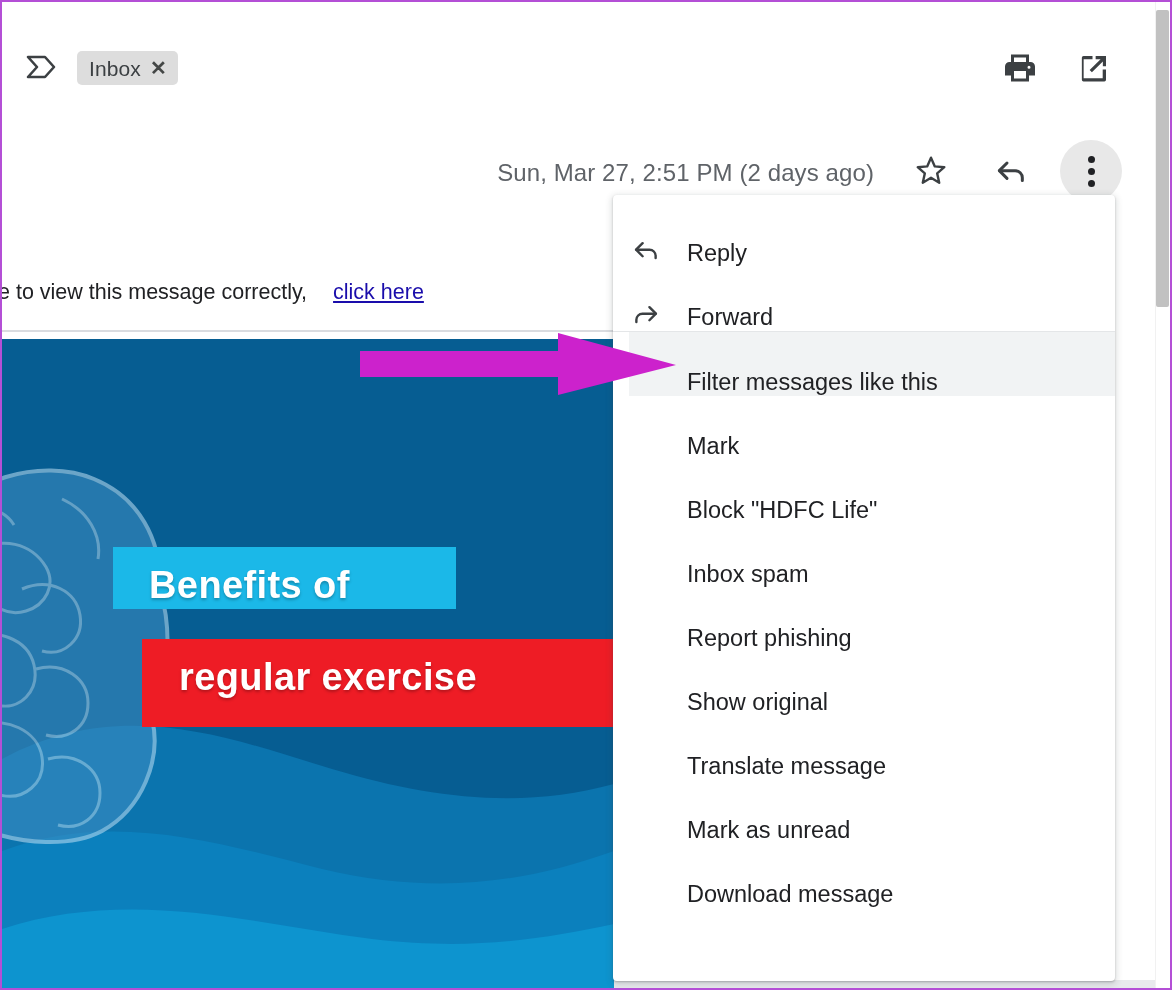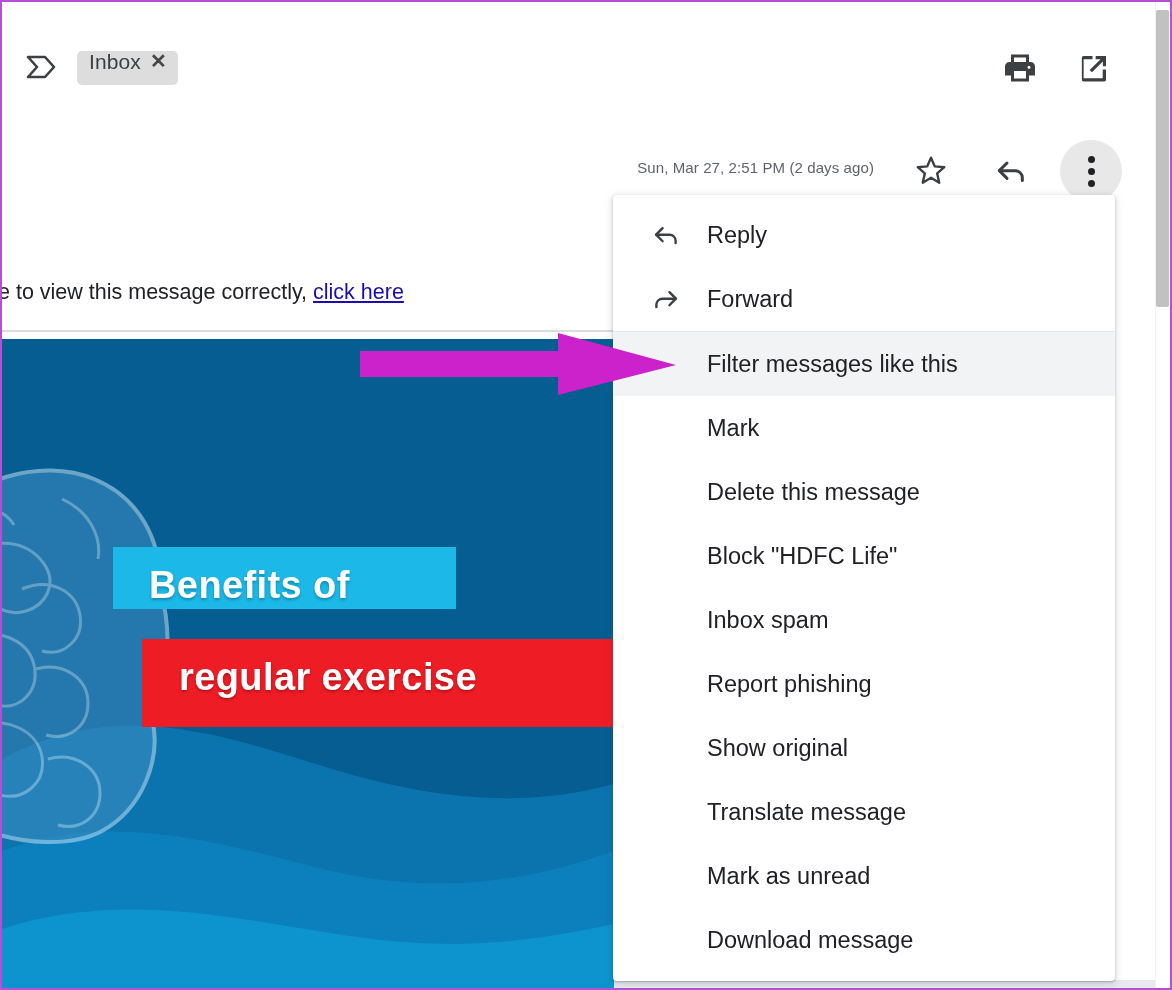--- a/index.html
+++ b/index.html
@@ -26,21 +26,21 @@
   .label-chevron {
     position: absolute; left: 22px; top: 48px;
     width: 34px; height: 34px;
     display: flex; align-items: center; justify-content: center;
   }
   .inbox-chip {
     position: absolute; left: 75px; top: 49px;
     height: 34px;
     background: #dddddd;
     border-radius: 5px;
-    display: flex; 
+    display: flex; align-items: center;
     padding: 0 11px 0 12px;
     gap: 9px;
   }
   .inbox-chip .chip-text {
     font-size: 21px; color: #3c4043; line-height: 1;
     letter-spacing: .1px;
   }
   .inbox-chip .chip-x {
     font-size: 20px; color: #444746; line-height: 1;
     font-weight: 600;
@@ -55,21 +55,21 @@
     border-radius: 50%;
   }
 
   
   .msg-header {
     position: absolute; left: 0; top: 112px;
     width: 1160px; height: 112px;
   }
   .msg-date {
     position: absolute; right: 288px; top: 45px;
-    font-size: 15px; color: #5f6368;
+    font-size: 24px; color: #5f6368;
     white-space: nowrap;
     letter-spacing: .1px;
   }
   .hdr-actions {
     position: absolute; right: 40px; top: 26px;
     display: flex; align-items: center; gap: 18px;
   }
   .hdr-btn {
     width: 62px; height: 62px;
     border-radius: 50%;
@@ -85,21 +85,21 @@
     position: absolute; left: 0; top: 224px;
     width: 1160px; height: 108px;
     background: #ffffff;
   }
   .preheader-text {
     position: absolute; left: -4px; top: 54px;
     font-size: 21.5px; color: #202124;
     white-space: nowrap;
   }
   .preheader-link {
-    color: #1a0dab; text-decoration: underline;
+    color: #1a0dab; text-decoration: underline; margin-left: 20px;
   }
   .preheader-rule {
     position: absolute; left: 0; top: 104px;
     width: 612px; height: 2px; background: #dadce0;
   }
 
   
   .banner {
     position: absolute; left: 0; top: 337px;
     width: 612px; height: 651px;
@@ -140,25 +140,25 @@
     width: 502px; height: 786px;
     background: #ffffff;
     border-radius: 4px;
     box-shadow: 0 2px 6px 2px rgba(60,64,67,.15), 0 1px 2px rgba(60,64,67,.3);
     overflow: hidden;
     z-index: 20;
   }
   .menu-item {
     position: relative;
     height: 64px;
-    display: flex; align-items: center;
-    padding-left: 36px;
+    display: flex; align-items: flex-end;
     font-size: 23.5px;
     color: #202124;
     white-space: nowrap;
+    margin-left: 16px;
   }
   .menu-item.highlight { background: #f1f3f4; }
   .menu-item .mi-icon {
     width: 52px; flex: 0 0 52px;
     display: flex; align-items: center;
   }
   .menu-item .mi-label { padding-left: 6px; }
   .menu-item.no-icon .mi-label { padding-left: 58px; }
   .menu-sep { height: 1px; background: #e4e6e8; margin: 0; }
   .menu-pad-top { height: 8px; }
@@ -322,23 +322,20 @@
     <div class="menu-sep"></div>
 
     <div class="menu-item highlight no-icon">
       <span class="mi-label">Filter messages like this</span>
     </div>
 
     <div class="menu-item no-icon">
       <span class="mi-label">Mark</span>
     </div>
     <div class="menu-item no-icon">
-      <span class="mi-label">Delete this message</span>
-    </div>
-    <div class="menu-item no-icon">
       <span class="mi-label">Block "HDFC Life"</span>
     </div>
     <div class="menu-item no-icon">
       <span class="mi-label">Inbox spam</span>
     </div>
     <div class="menu-item no-icon">
       <span class="mi-label">Report phishing</span>
     </div>
     <div class="menu-item no-icon">
       <span class="mi-label">Show original</span>

